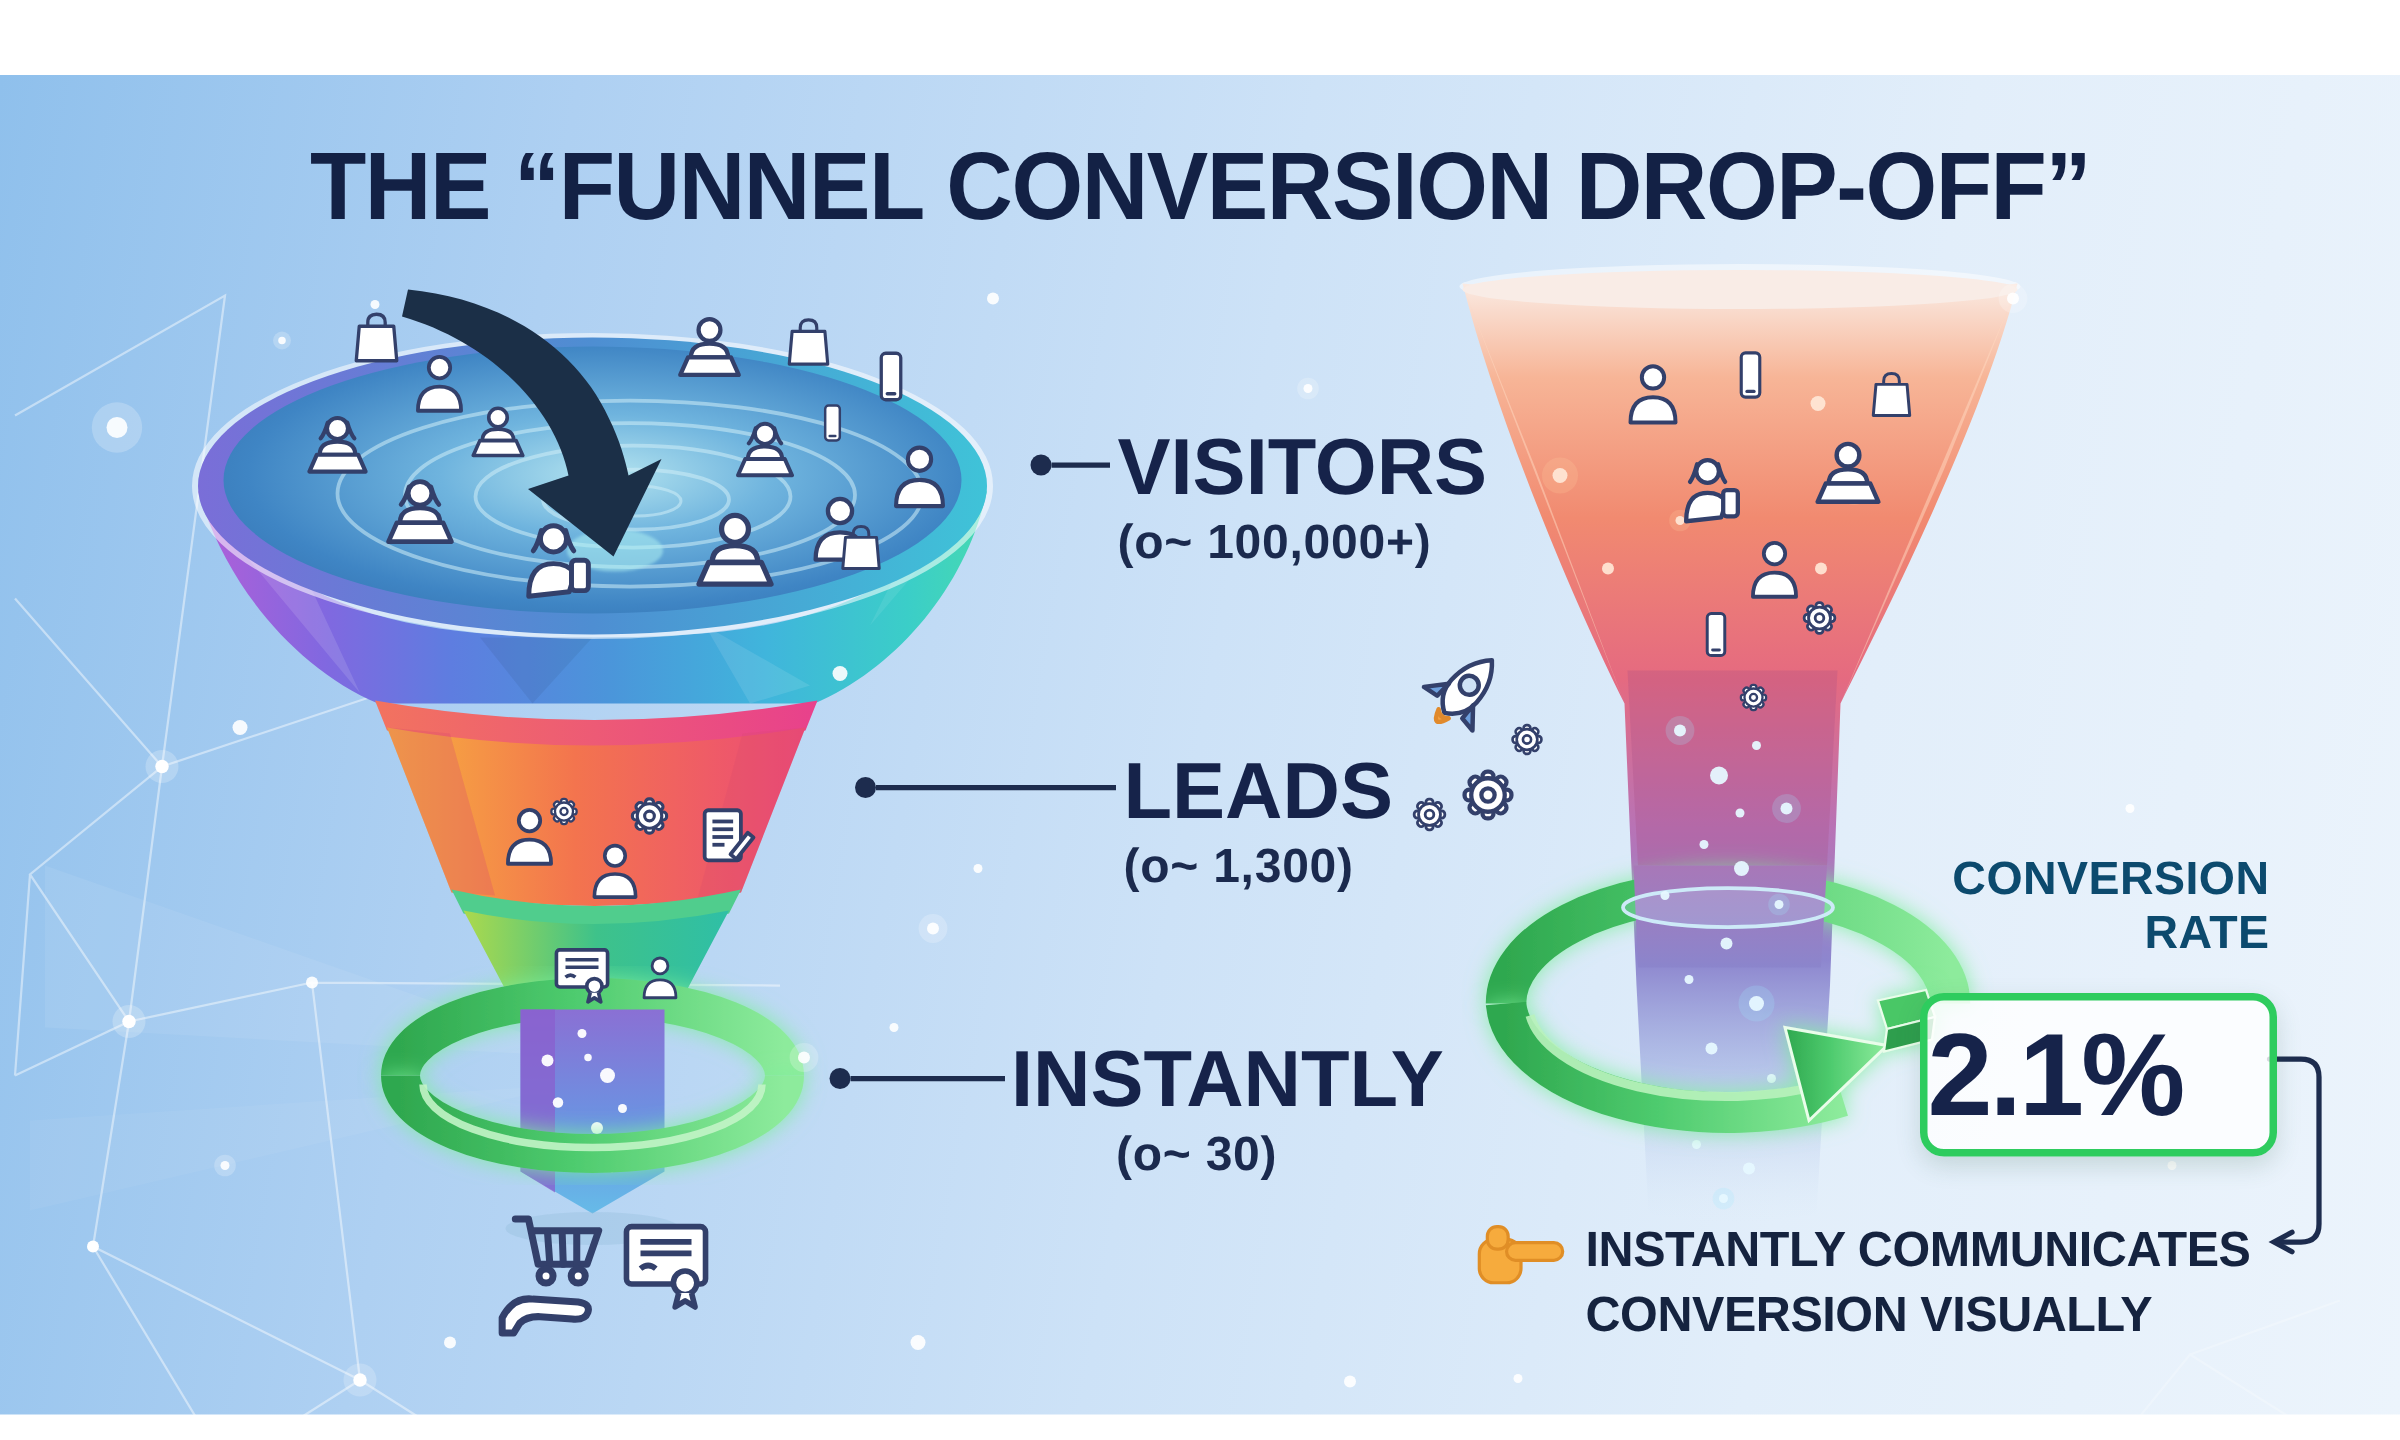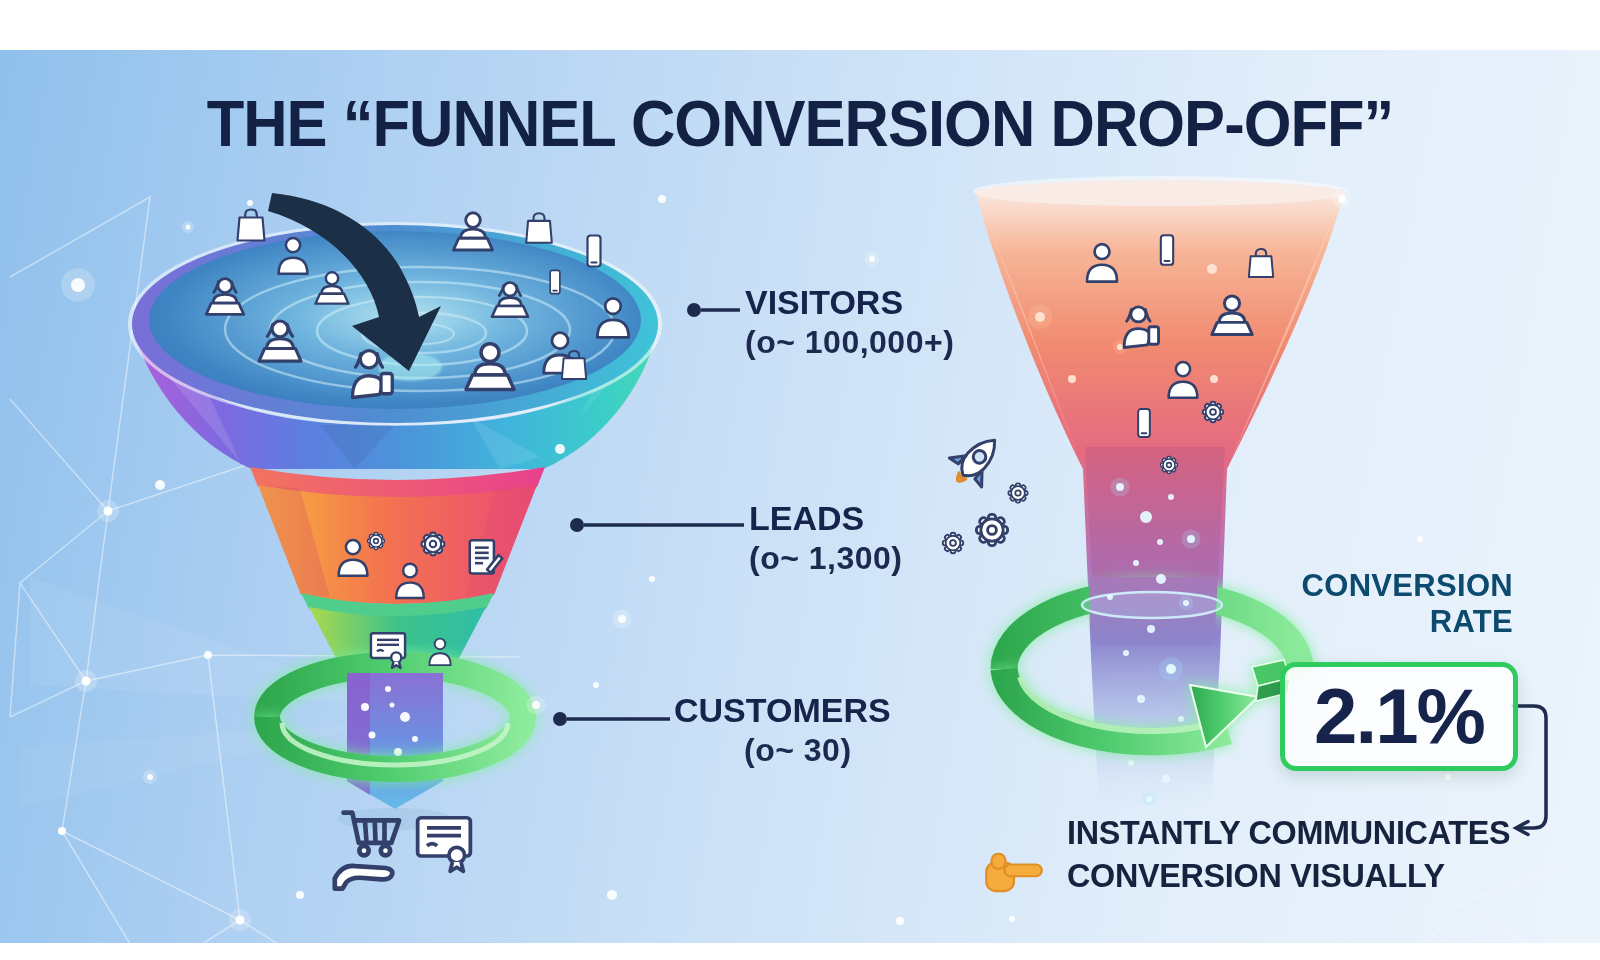--- a/index.html
+++ b/index.html
@@ -5,34 +5,34 @@
   html,body{margin:0;padding:0;}
   body{width:1600px;height:960px;background:#ffffff;font-family:"Liberation Sans",sans-serif;overflow:hidden;position:relative;}
   .page{position:absolute;top:17px;left:0;width:1600px;height:960px;}
   .bg{position:absolute;top:33px;left:0;width:1600px;height:893px;
       background:linear-gradient(100deg,#8fc0ec 0%,#aed0f2 22%,#cde2f7 50%,#e2eefa 75%,#ecf4fc 100%);}
   svg.overlay{position:absolute;top:0;left:0;width:1600px;height:960px;}
   .abs{position:absolute;}
   #title{top:74px;left:0;width:1600px;text-align:center;font-size:64px;font-weight:800;
          letter-spacing:-1px;color:#132145;transform:scaleX(0.96);line-height:1.05;}
   .stage{line-height:1;}
-  .stage .lbl{font-size:34px;font-weight:800;color:#16234a;letter-spacing:0;}
+  .stage .lbl{font-size:53px;font-weight:800;color:#16234a;letter-spacing:0;}
   .stage .sub{font-size:32px;font-weight:600;color:#1b2a4e;margin-top:7px;letter-spacing:0.5px;}
   #stage-visitors{top:268px;left:745px;}
   #stage-leads{top:484px;left:749px;}
   #stage-customers{top:676px;left:674px;}
   #stage-customers .sub{margin-left:70px;}
   #conv-block{top:551px;left:1240px;width:273px;text-align:right;}
   #conv-block .rate-label{font-size:31px;font-weight:800;color:#0c4a6e;letter-spacing:0.3px;}
   #conv-block .rate-secondary{font-size:30px;font-weight:600;color:#1b2a4e;margin-top:8px;}
   #rate-box{top:645px;left:1280px;width:228px;height:99px;border:5px solid #2ecc5e;border-radius:16px;
-            background:rgba(255,255,255,0.82);display:flex;align-items:center;justify-content:center;
+            background:rgba(255,255,255,0.82);display:flex;align-items:center;
             box-shadow:0 6px 16px rgba(50,100,70,0.18);}
   #rate-box .big{font-size:78px;font-weight:800;color:#16234a;letter-spacing:-2px;}
-  #note-block{top:795px;left:983px;display:flex;gap:22px;align-items:flex-end;}
+  #note-block{top:795px;left:983px;display:flex;gap:12px;align-items:flex-start;}
   #note-text{font-size:33px;font-weight:800;color:#15233f;line-height:1.3;letter-spacing:-0.3px;transform:scaleX(0.98);transform-origin:left top;}
 </style>
 </head>
 <body>
 
 <div class="page">
   <div class="bg"></div>
 
   <svg class="overlay" viewBox="0 0 1600 960">
     <defs>
@@ -397,21 +397,21 @@
 
   <div class="abs stage" id="stage-visitors">
     <div class="lbl">VISITORS</div>
     <div class="sub">(o~ 100,000+)</div>
   </div>
   <div class="abs stage" id="stage-leads">
     <div class="lbl">LEADS</div>
     <div class="sub">(o~ 1,300)</div>
   </div>
   <div class="abs stage" id="stage-customers">
-    <div class="lbl">CUSTOMERS</div>
+    <div class="lbl">INSTANTLY</div>
     <div class="sub">(o~ 30)</div>
   </div>
 
   <div class="abs" id="conv-block">
     <div class="rate-label">CONVERSION RATE</div>
   </div>
 
   <div class="abs" id="rate-box">
     <span class="big">2.1%</span>
   </div>

